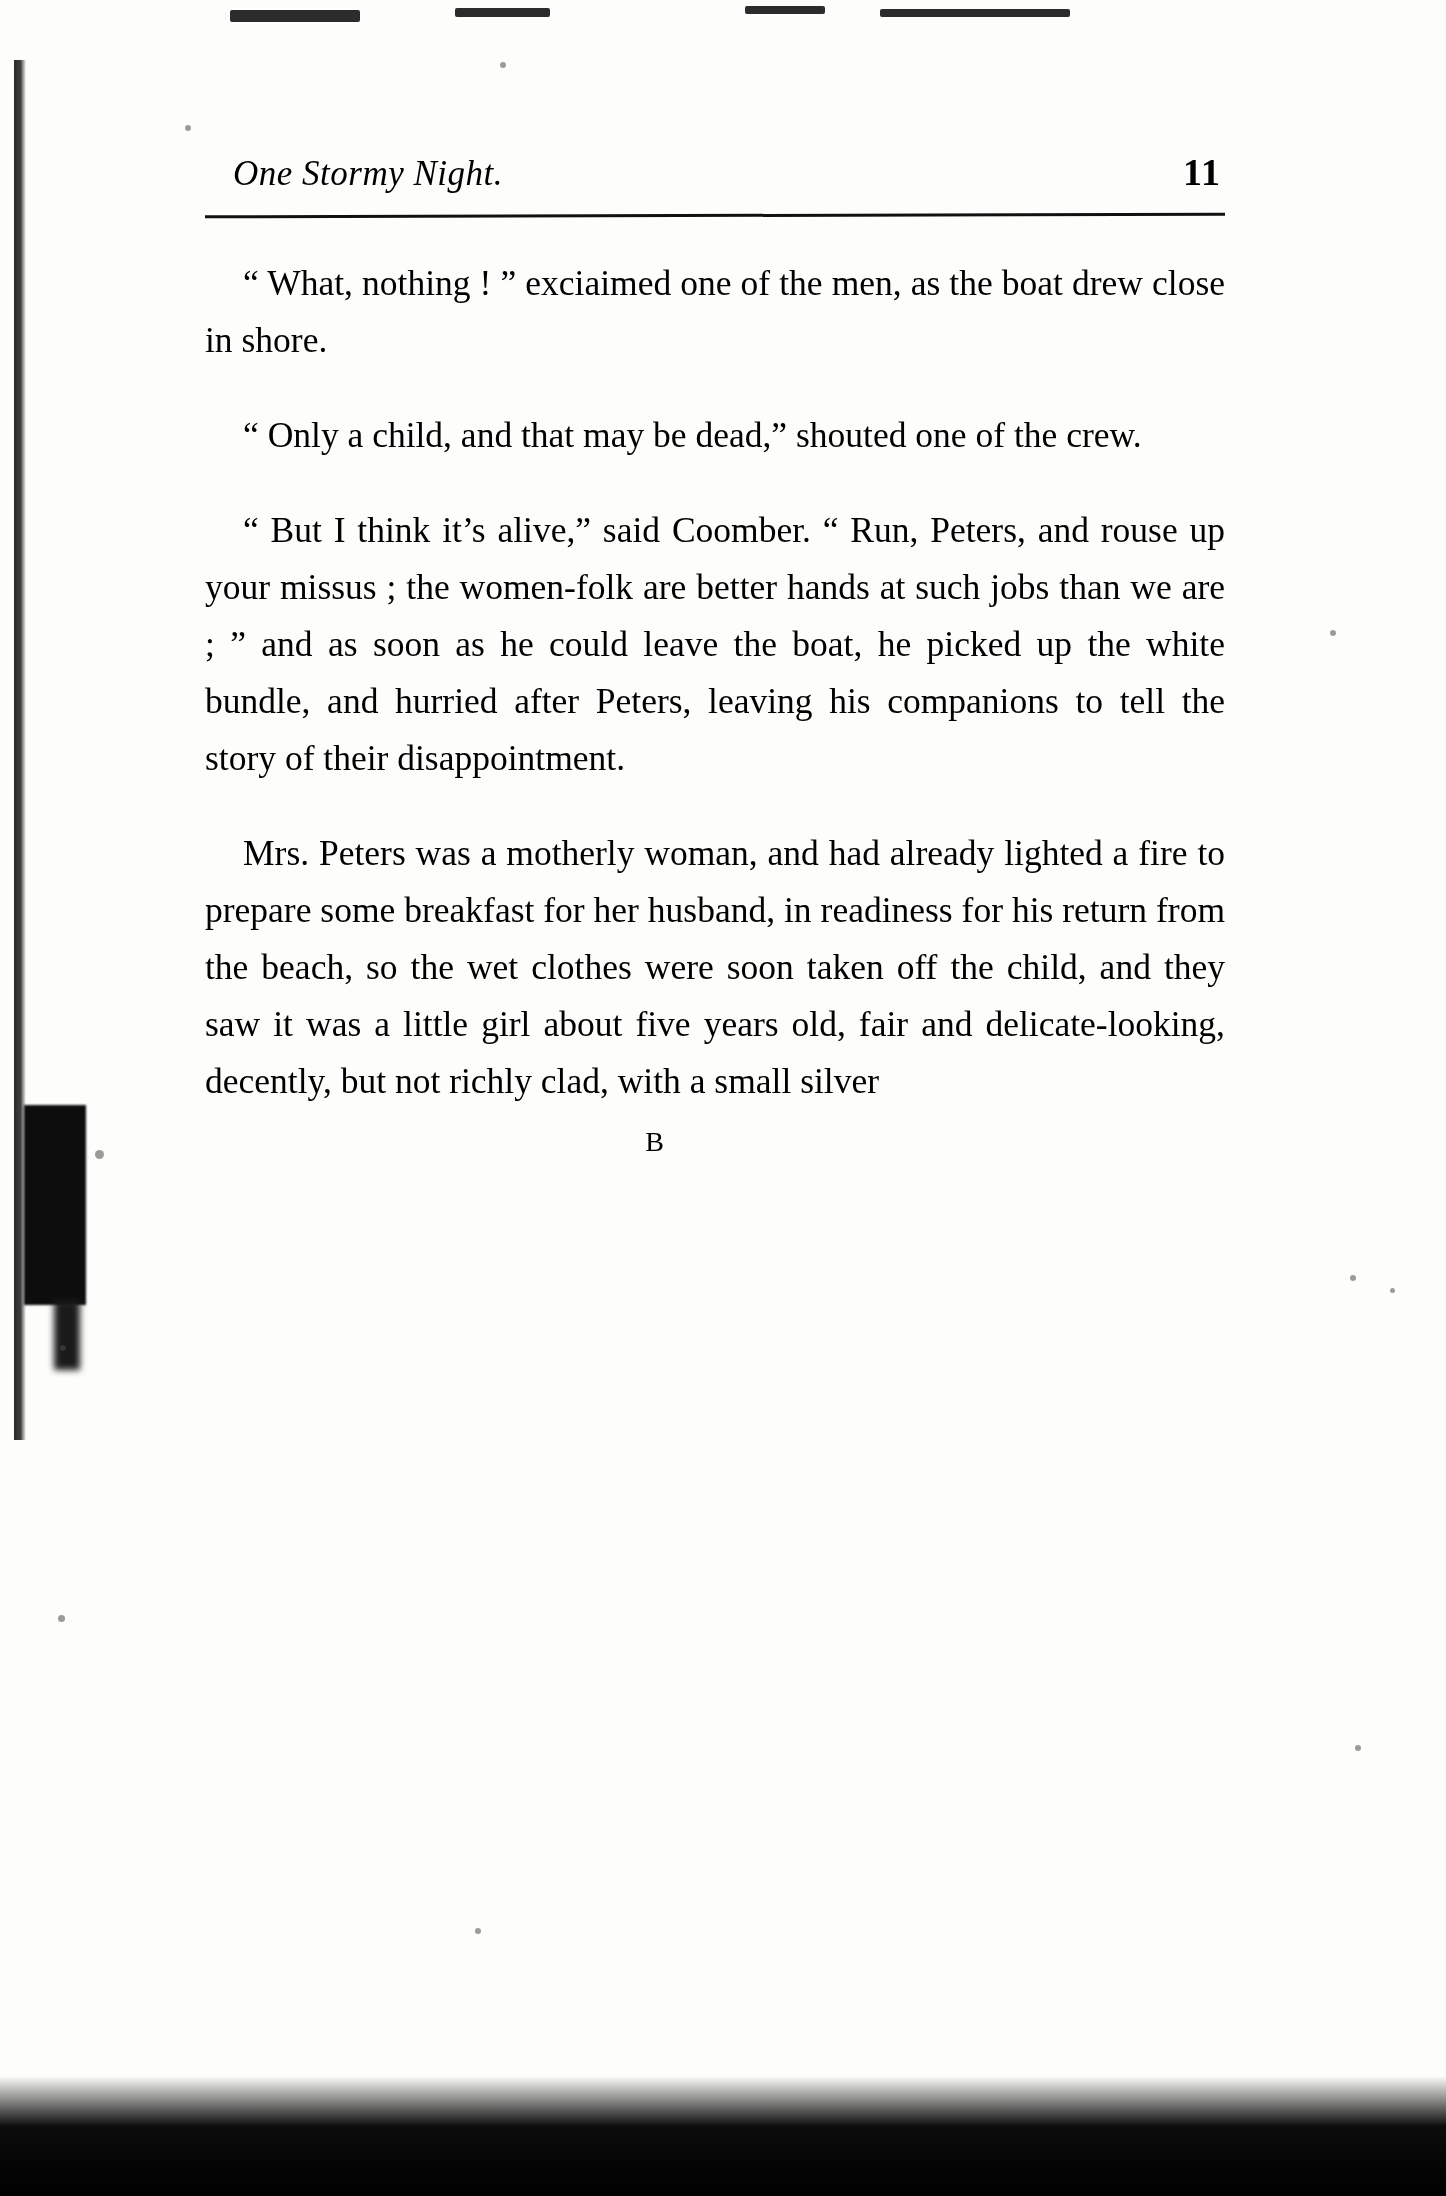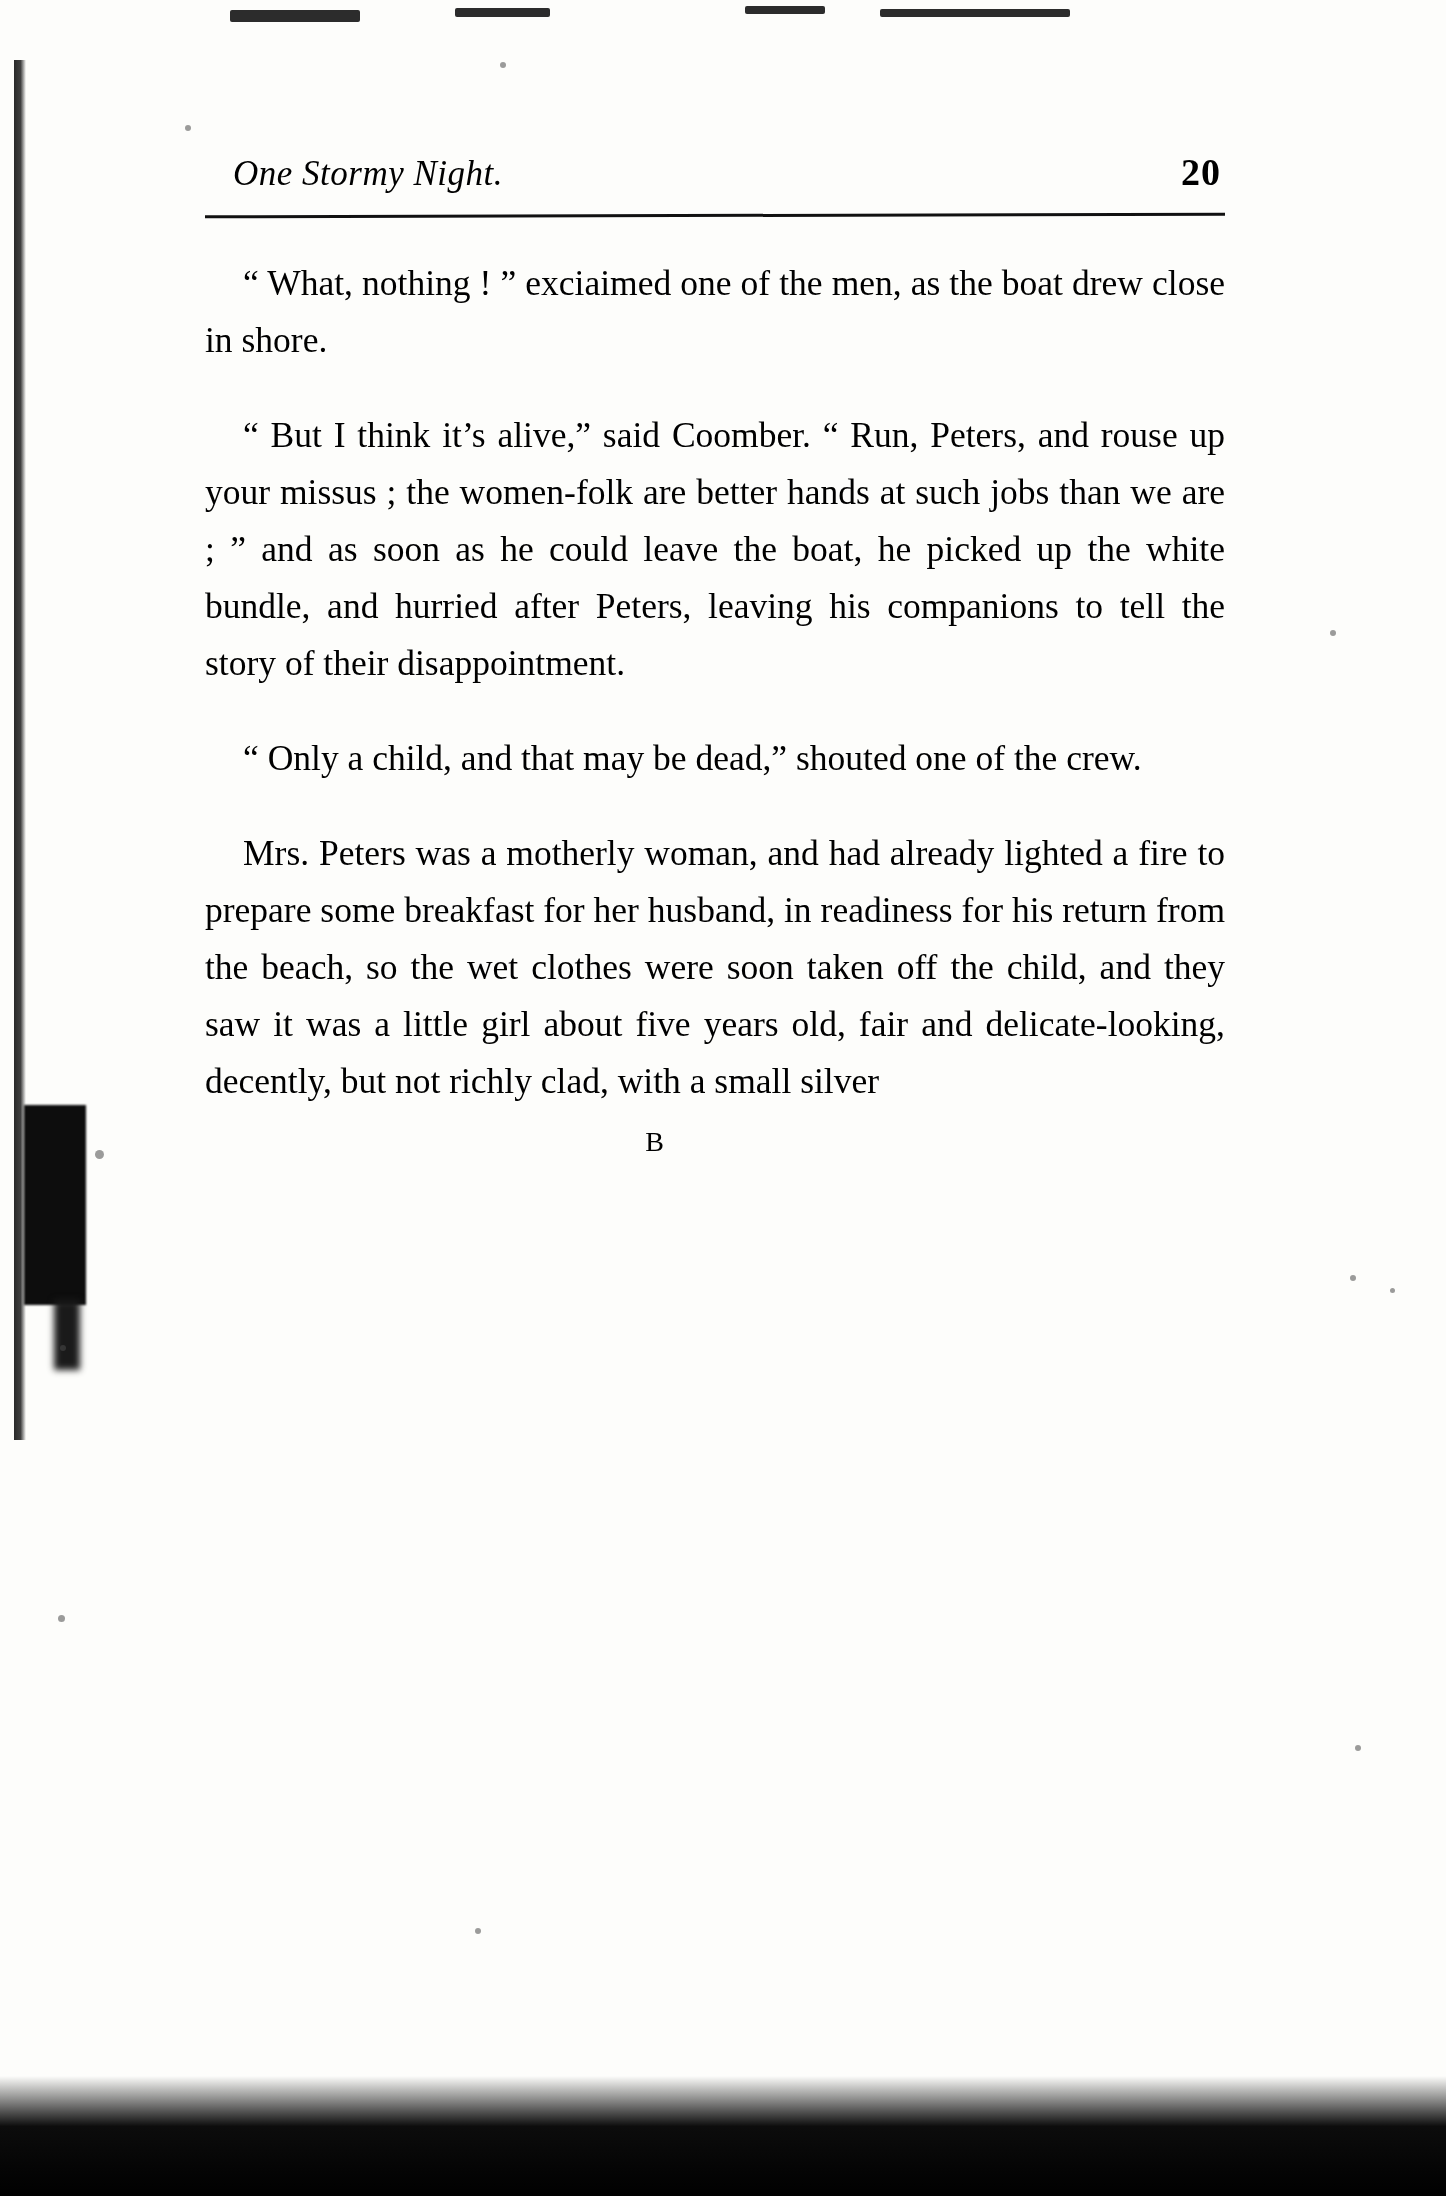--- a/index.html
+++ b/index.html
@@ -155,28 +155,28 @@
   <div class="speck" style="left:500px; top:62px; width:6px; height:6px;"></div>
   <div class="speck" style="left:185px; top:125px; width:6px; height:6px;"></div>
   <div class="speck" style="left:475px; top:1928px; width:6px; height:6px;"></div>
 
   <div class="edge-bottom-smudge"></div>
 
   <div id="content">
 
     <div class="running-head">
       <div class="running-title">One Stormy Night.</div>
-      <div class="page-number">20</div>
+      <div class="page-number">11</div>
     </div>
 
     <div class="head-rule"></div>
 
     <div class="body-text">
       <p class="indent">“ What, nothing ! ” exciaimed one of the men, as the boat drew close in shore.</p>
+      <p class="indent">“ Only a child, and that may be dead,” shouted one of the crew.</p>
       <p class="indent">“ But I think it’s alive,” said Coomber.  “ Run, Peters, and rouse up your missus ; the women-folk are better hands at such jobs than we are ; ” and as soon as he could leave the boat, he picked up the white bundle, and hurried after Peters, leaving his companions to tell the story of their disappointment.</p>
-      <p class="indent">“ Only a child, and that may be dead,” shouted one of the crew.</p>
       <p class="indent">Mrs. Peters was a motherly woman, and had already lighted a fire to prepare some breakfast for her husband, in readiness for his return from the beach, so the wet clothes were soon taken off the child, and they saw it was a little girl about five years old, fair and delicate-looking, decently, but not richly clad, with a small silver</p>
     </div>
 
     <div class="signature">B</div>
 
   </div>
 </div>
 
 </body></html>

